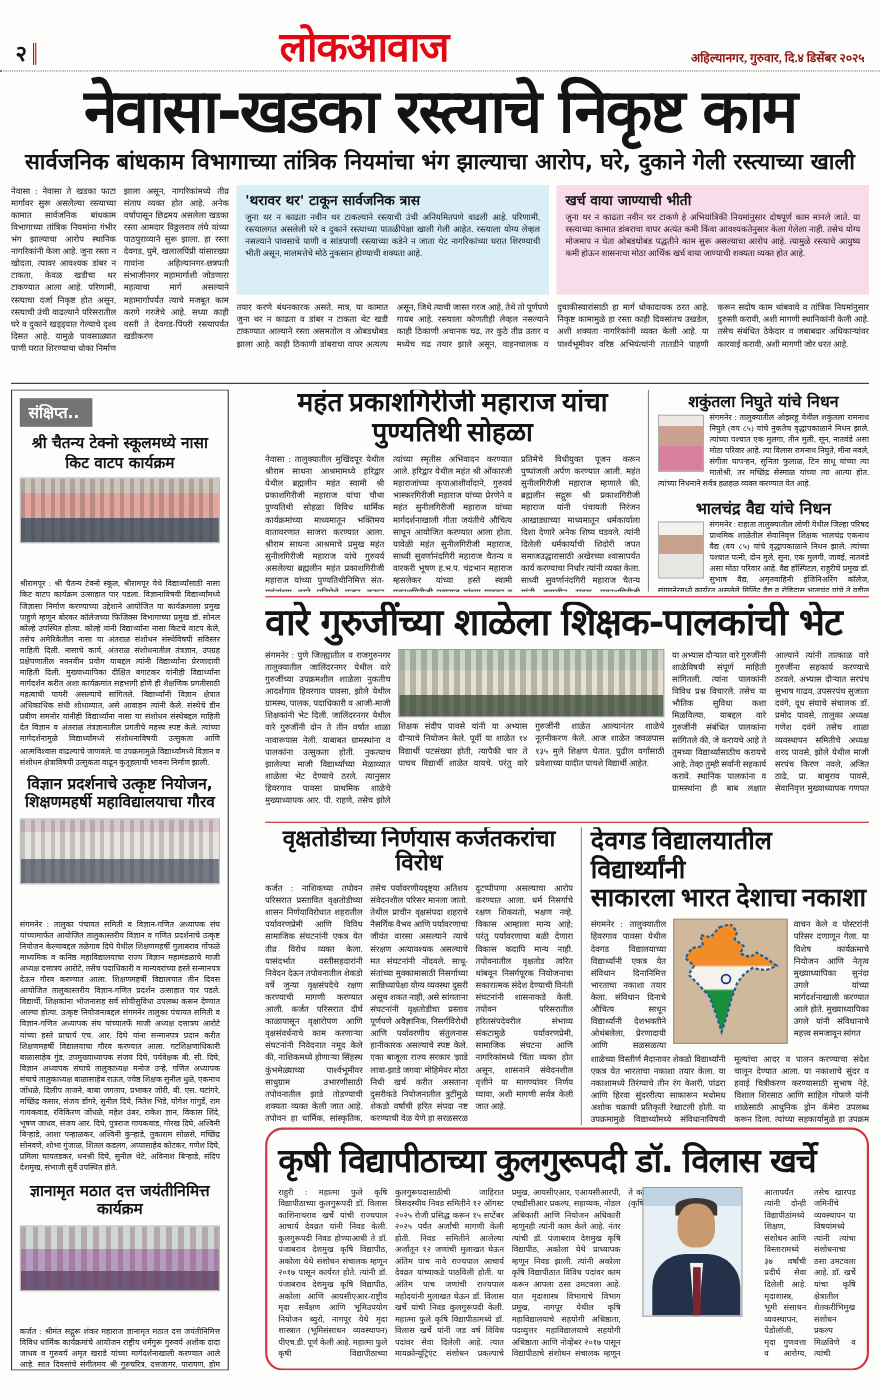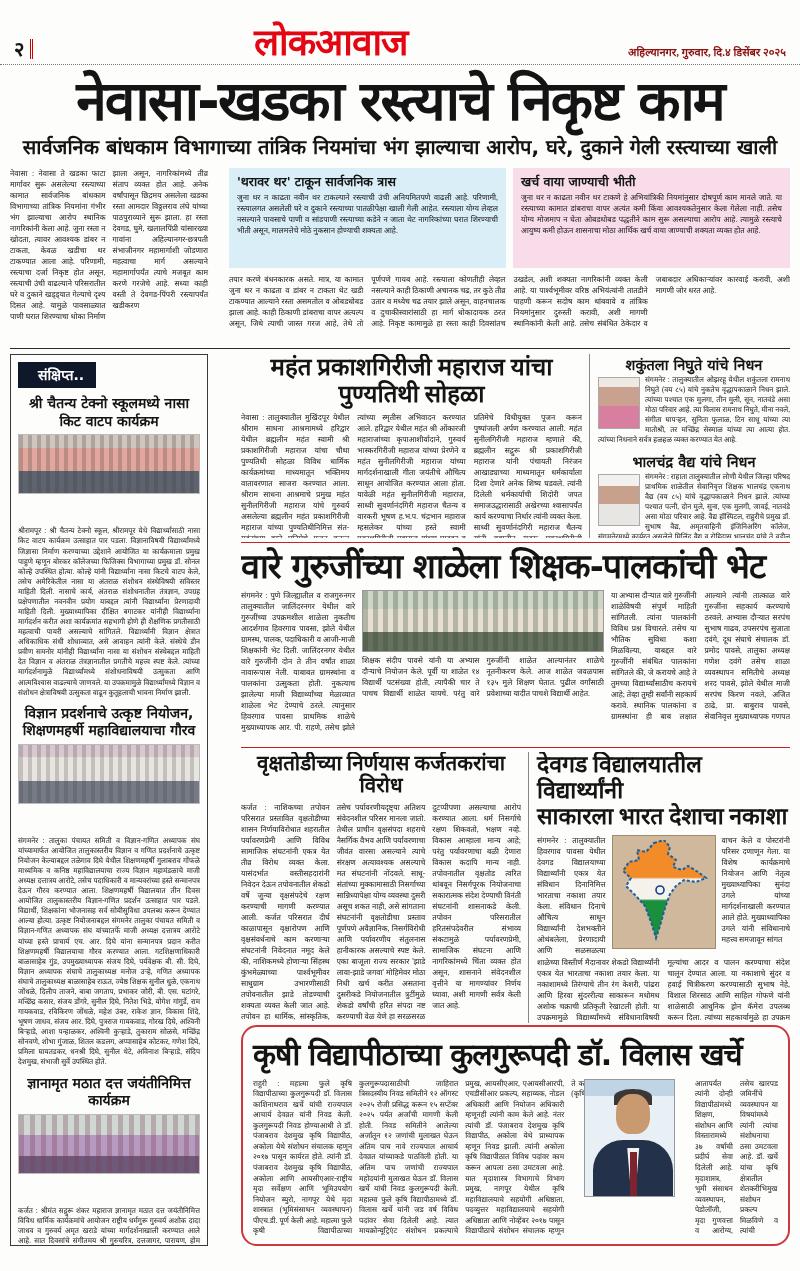--- a/index.html
+++ b/index.html
@@ -34,39 +34,39 @@
        linear-gradient(#c9c6c0 0 22%, #a7a49e 22% 100%); }
   .lead-photo .sky { position:absolute; top:0; left:0; right:0; height:20px;
        background:linear-gradient(#d8d5cf,#c2bfb9); }
   .lead-photo .person { position:absolute; left:52%; top:12px; width:14px; height:52px;
        background:#23262b; border-radius:5px 5px 2px 2px; }
   .lead-photo .person:before { content:""; display:block; width:8px; height:8px; margin:-7px auto 0;
        border-radius:50%; background:#1d2025; }
   .lead-photo .bucket { position:absolute; left:58%; top:30px; width:9px; height:8px; background:#2d7fae; border-radius:2px; }
   .lead-caption { font-size:7.6px; font-weight:bold; line-height:1.4; text-align:justify;
                   column-count:2; column-gap:7px; margin-top:3px; }
-  .lead-right { flex:1; display:flex; flex-direction:column;margin-left:14px; }
+  .lead-right { flex:1; display:flex; flex-direction:column; }
   .boxes { display:flex; gap:7px; }
   .infobox { flex:1; padding:5px 8px 6px; height:100px; overflow:hidden; }
   .infobox.blue { background:#d9eef7; }
   .infobox.pink { background:#f9dce9; }
   .infobox h3 { font-size:12.5px; margin-bottom:3px; font-family:"DejaVu Sans",sans-serif; }
   .infobox p { font-size:7.7px; line-height:1.42; text-align:justify; }
   .lead-cols { margin-top:6px; column-count:4; column-gap:8px; flex:1; overflow:hidden; }
 
   .rule-black { border-top:1.6px solid #2a2a2a; margin:6px 10px 5px; }
   .rule-red   { border-top:1.2px solid #c72026; margin:4px 0; }
 
   
   .content { display:flex; gap:9px; padding:0 10px; height:892px; overflow:hidden; }
 
   
   .sidebar { width:198px; border:1.2px solid #3a3a3a; padding:7px 7px 4px; overflow:hidden; }
-  .brief-tab { display:inline-block; background:#0f172a; color:#fff; font-weight:bold;
-               font-size:14px; padding:3px 12px 4px 20px; font-family:"DejaVu Sans",sans-serif; }
+  .brief-tab { display:inline-block; background:#737373; color:#fff; font-weight:bold;
+               font-size:14px; padding:3px 12px 4px 8px; font-family:"DejaVu Sans",sans-serif; }
   .brief-head { font-size:14px; font-weight:bold; text-align:center; line-height:1.25;
                 margin:7px 2px 4px; font-family:"DejaVu Sans",sans-serif; }
   .brief-photo { height:60px; margin-bottom:4px; border:1px solid #bbb; }
   .photo-group-pink  { background:
       repeating-linear-gradient(90deg, rgba(70,60,60,.25) 0 4px, transparent 4px 9px),
       linear-gradient(#cfc6bd 0 22%, #e2a69c 22% 62%, #5d6470 62% 100%); }
   .photo-group-white { background:
       repeating-linear-gradient(90deg, rgba(60,60,70,.22) 0 4px, transparent 4px 9px),
       linear-gradient(#d9c9ce 0 20%, #e8e4de 20% 62%, #757a84 62% 100%); }
   .photo-datta { background:

